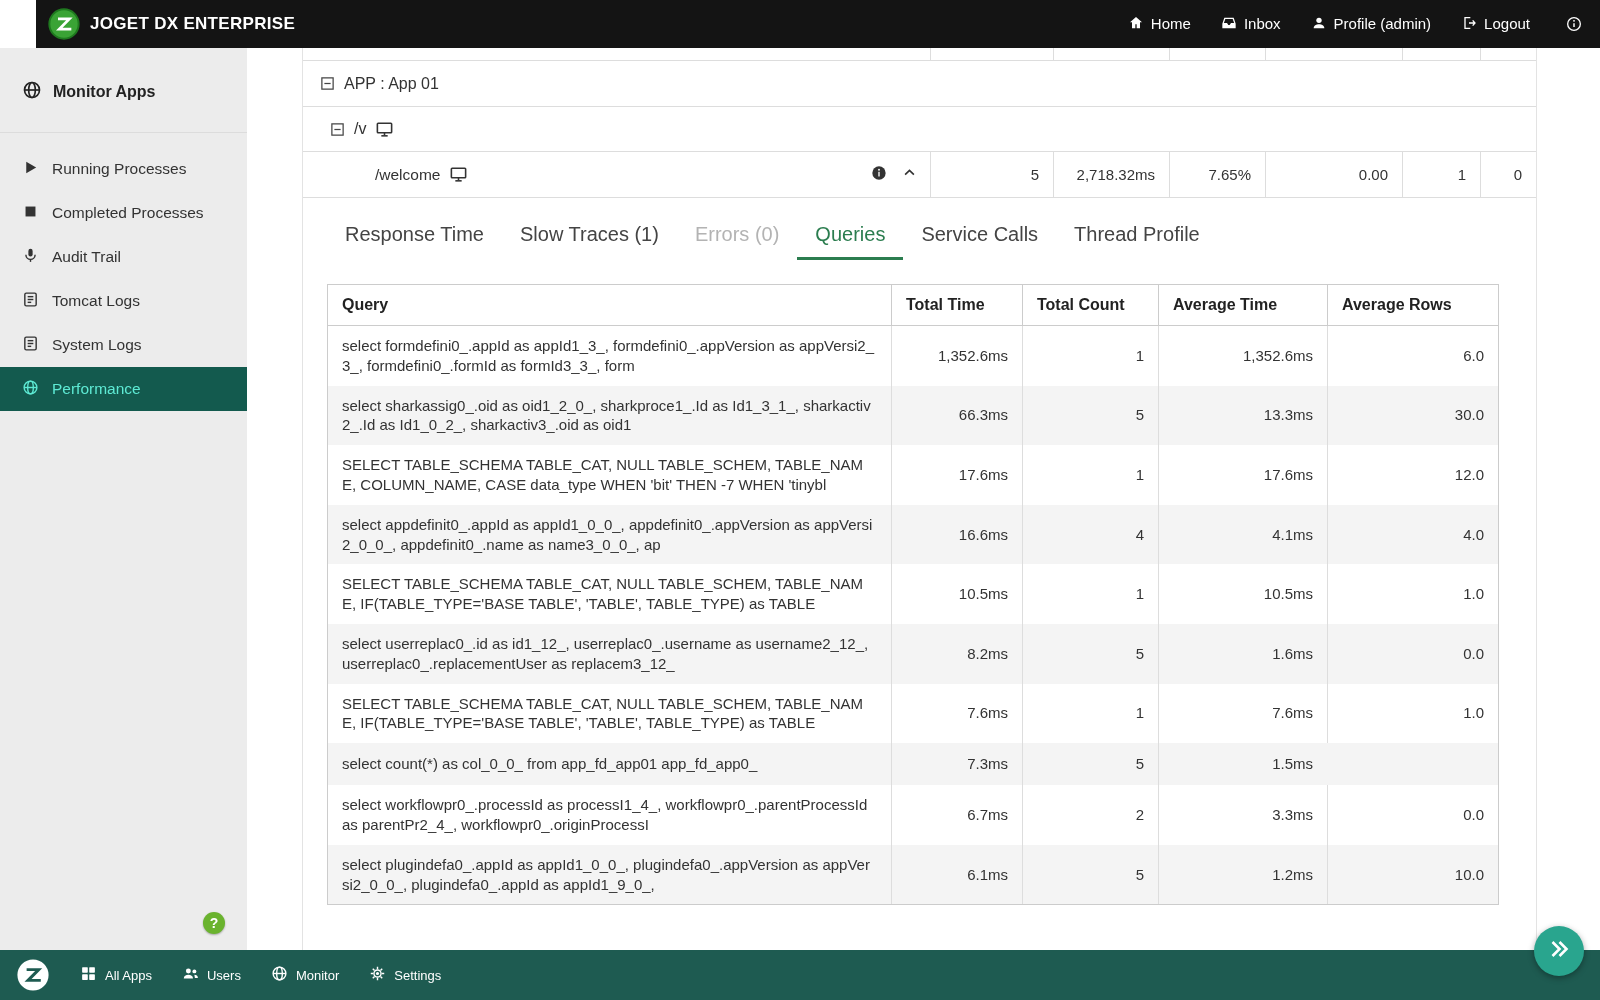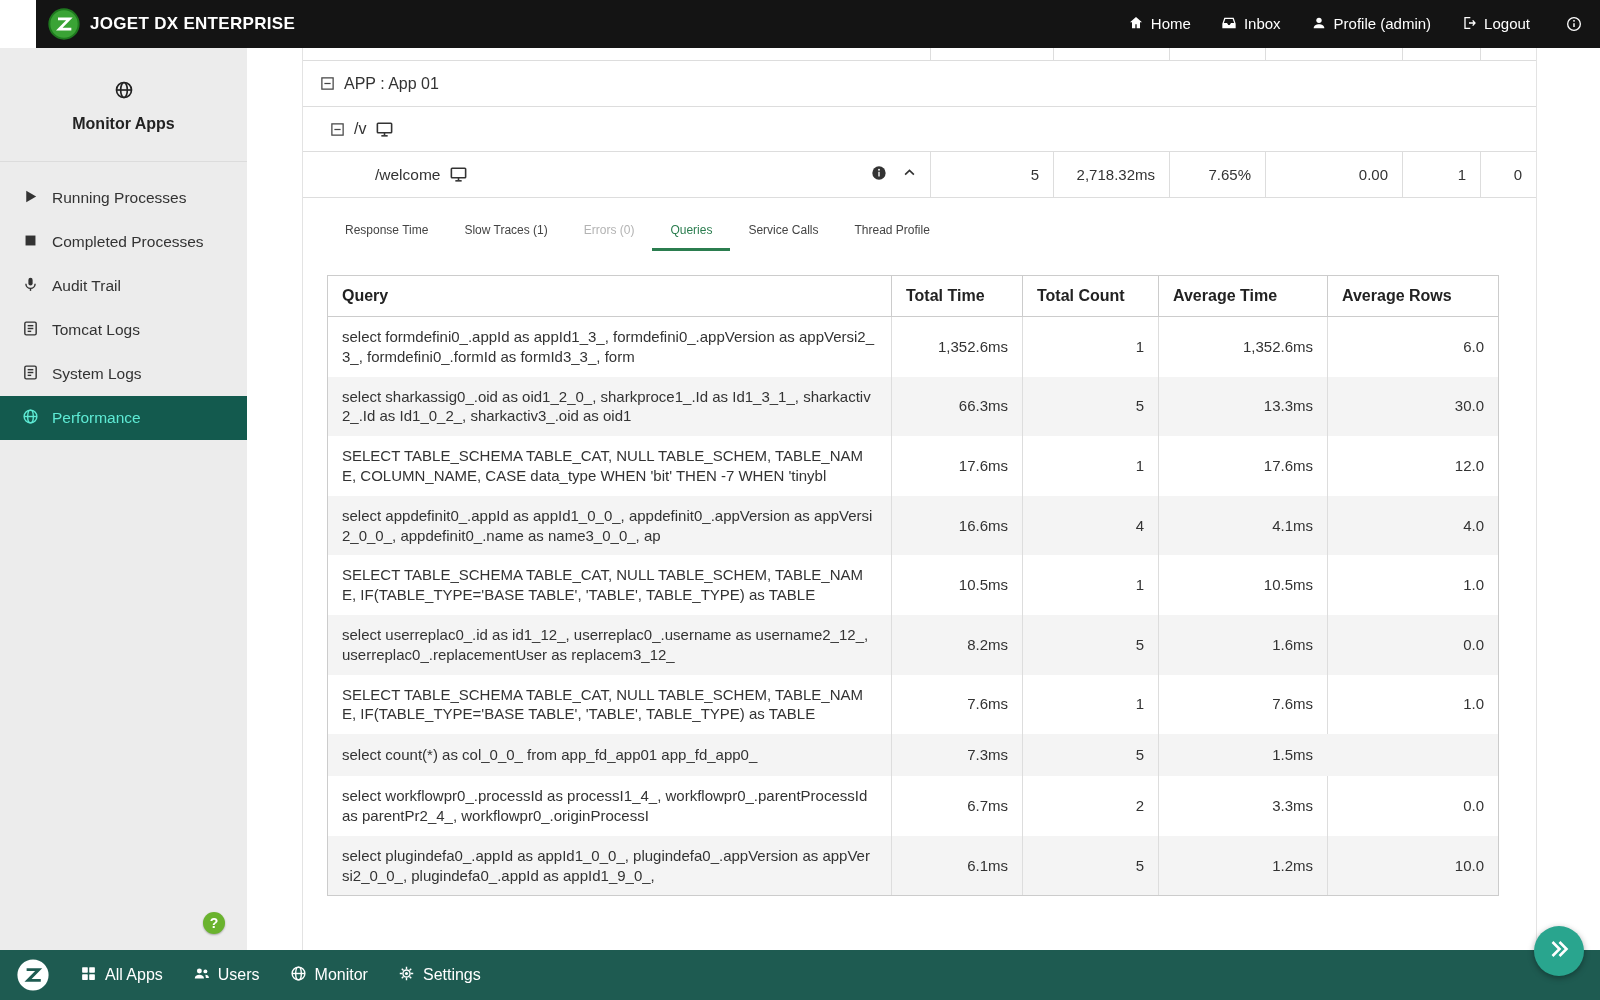--- a/index.html
+++ b/index.html
@@ -17,21 +17,21 @@
     font-size:15px; cursor:pointer; text-decoration:none; }
   .top-link svg, .top-info svg { width:16px; height:16px; }
   .top-info { display:inline-flex; margin-left:6px; cursor:pointer; }
 
   
   .shell { display:flex; height:902px; }
 
   
   .sidebar { width:247px; background:#ececec; position:relative; flex:none; }
   .sidebar-header { display:flex; align-items:center; gap:11px; padding:32px 22px 28px;
-    font-size:16px; font-weight:bold; color:#222; border-bottom:1px solid #dcdcdc;flex-direction:column; }
+    font-size:16px; font-weight:bold; color:#222; border-bottom:1px solid #dcdcdc; }
   .sidebar-header svg { width:20px; height:20px; }
   .side-items { padding-top:14px; display:flex; flex-direction:column; }
   .side-item { height:44px; display:flex; align-items:center; gap:13px; padding:0 22px;
     font-size:15.5px; color:#333; cursor:pointer; }
   .side-item svg { width:17px; height:17px; flex:none; }
   .side-item.active { background:#135a4e; color:#5eead4; }
   .help-fab { position:absolute; right:22px; bottom:16px; width:22px; height:22px;
     border-radius:50%; background:#6ab32e; color:#fff; font-weight:bold; font-size:14px;
     display:flex; align-items:center; justify-content:center; cursor:pointer;
     box-shadow:0 1px 2px rgba(0,0,0,.3); }
@@ -55,21 +55,21 @@
   .endpoint-row { height:46px; cursor:pointer; }
   .ep-main { justify-content:space-between; padding-left:72px; font-size:15.5px; }
   .ep-left { display:flex; align-items:flex-end; gap:9px; }
   .ep-actions { display:flex; align-items:center; gap:15px; margin-right:13px; }
   .ep-actions .info-filled svg { width:16px; height:16px; }
   .ep-actions .chev svg { width:15px; height:15px; color:#333; }
 
   
   .detail { padding-top:16px; }
   .tabs { display:flex; margin-left:24px; }
-  .tab { padding:9px 18px 11px; font-size:12px; color:#444; cursor:pointer;
+  .tab { padding:9px 18px 11px; font-size:20px; color:#444; cursor:pointer;
     border-bottom:3px solid transparent; }
   .tab.active { color:#2b7d4f; border-bottom-color:#2b7d4f; }
   .tab.disabled { color:#b3b3b3; }
 
   
   .qtable { margin:24px 37px 0 24px; border:1px solid #ccc; }
   .qhead { display:grid; grid-template-columns:1fr 131px 136px 169px 171px;
     border-bottom:1px solid #ccc; font-weight:bold; font-size:16px; color:#222; }
   .qh { padding:11px 14px; }
   .qh + .qh { border-left:1px solid #ccc; }
@@ -78,21 +78,21 @@
   .qbody .qrow:nth-child(even) { background:#f4f4f4; }
   .qcell { padding:10px 14px; display:flex; align-items:center; font-size:15px;
     line-height:1.32; overflow-wrap:anywhere; word-break:break-all; }
   .qcell.num { justify-content:flex-end; text-align:right; word-break:normal;
     border-left:1px solid #ddd; }
 
   
   .bottombar { height:50px; background:#1e5b51; color:#fff; display:flex;
     align-items:center; gap:30px; padding:0 16px; }
   .blogo { width:34px; height:34px; display:inline-flex; }
-  .bottom-link { display:flex; align-items:center; gap:8px; font-size:16px; cursor:pointer; }
+  .bottom-link { display:flex; align-items:center; gap:8px; font-size:13px; cursor:pointer; }
   .bottom-link svg { width:17px; height:17px; }
 
   .fab { position:fixed; right:16px; bottom:24px; width:50px; height:50px;
     border-radius:50%; background:#29a58e; display:flex; align-items:center;
     justify-content:center; cursor:pointer; box-shadow:0 2px 6px rgba(0,0,0,.35); }
   .fab svg { width:24px; height:24px; }
 </style>
 </head>
 <body>
 

